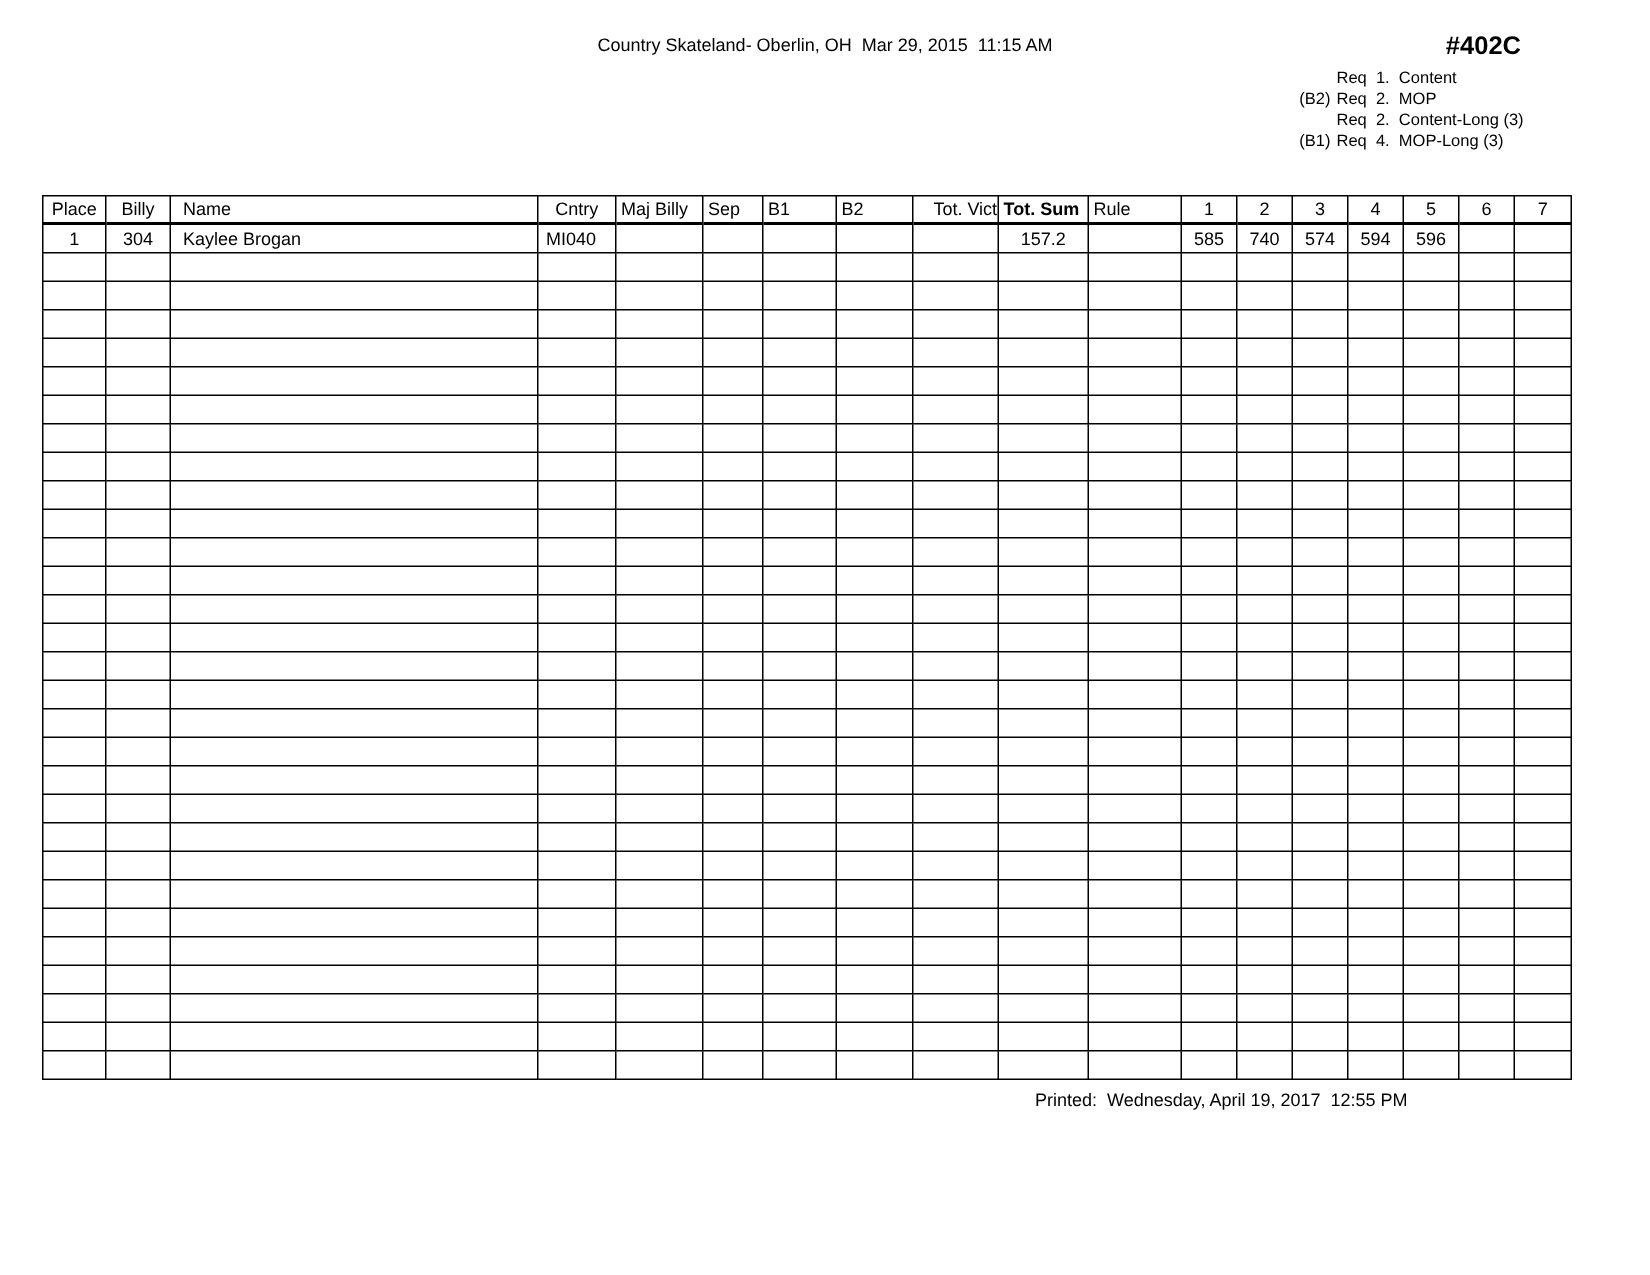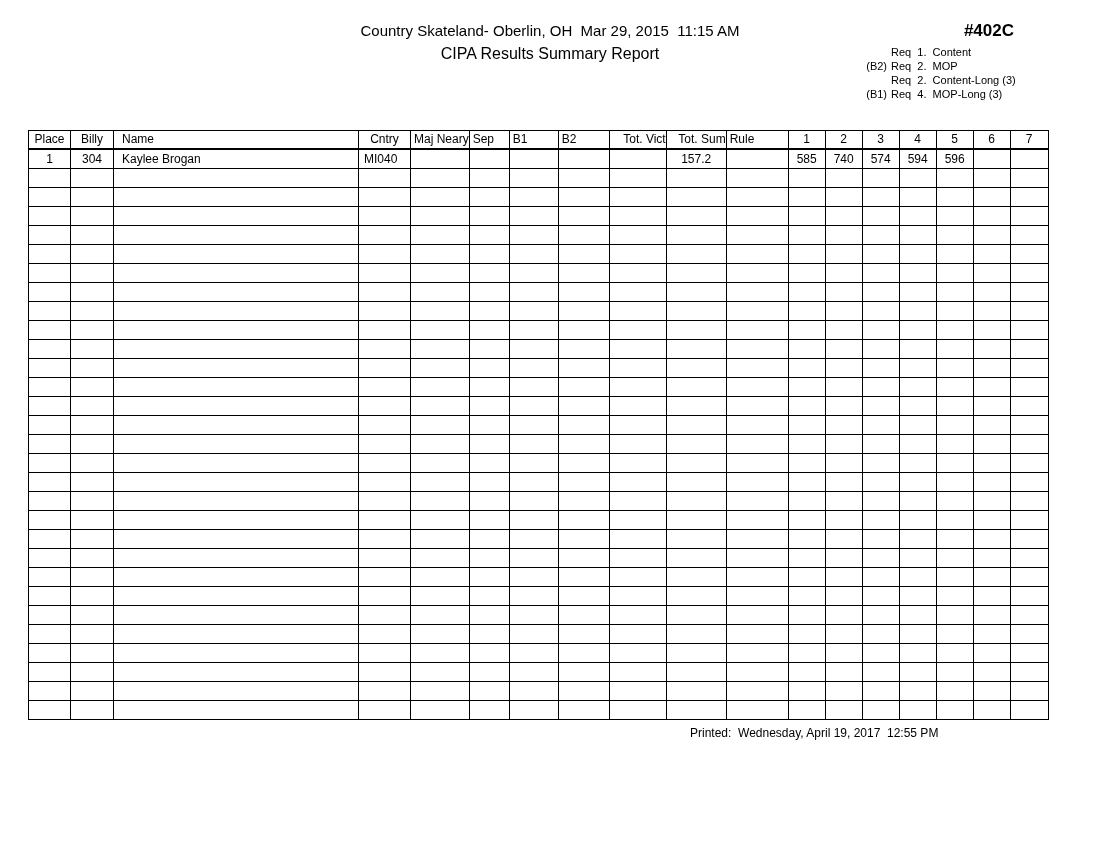--- a/index.html
+++ b/index.html
@@ -16,21 +16,21 @@
     position:absolute;left:30px;top:9px;
     font-size:11px;line-height:13px;
     white-space:pre;
   }
   
   .titles{
     position:absolute;left:0;top:21px;width:1100px;
     text-align:center;
   }
   .t1{font-size:17px;font-weight:bold;line-height:20px;}
-  .t2{font-size:15px;line-height:19px;white-space:pre;}
+  .t2{font-size:12px;line-height:19px;white-space:pre;}
   .t3{font-size:20px;font-weight:bold;line-height:24px;}
   .t4{font-size:16px;line-height:21px;margin-top:3px;}
   
   .eventinfo{
     position:absolute;left:835px;top:21px;width:180px;
     font-size:11px;
   }
   .evnum{
     font-size:17px;font-weight:bold;text-align:right;
     line-height:19px;margin-bottom:5px;padding-right:1px;
@@ -64,21 +64,20 @@
   }
 </style>
 </head>
 <body>
 
 <div class="page">
 
 
   <div class="titles">
     <div class="t2">Country Skateland- Oberlin, OH  Mar 29, 2015  11:15 AM</div>
-    <div class="t4">CIPA Results Summary Report</div>
   </div>
 
   <div class="eventinfo">
     <div class="evnum">#402C</div>
     <div class="reqgrid">
       <div class="reqprefix"></div>
       <div>Req  1.  Content</div>
       <div class="reqprefix">(B2)</div>
       <div>Req  2.  MOP</div>
       <div class="reqprefix"></div>
@@ -108,26 +107,26 @@
         <col style="width: 37px;">
         <col style="width: 37px;">
         <col style="width: 38px;">
       </colgroup>
       <thead>
         <tr>
           <th style="text-align: center;">Place</th>
           <th style="text-align: center;">Billy</th>
           <th style="text-align: left; padding-left: 8px;">Name</th>
           <th style="text-align: center;">Cntry</th>
-          <th style="text-align: left; padding-left: 3px;">Maj Neary</th>
+          <th style="text-align: left; padding-left: 3px;">Maj Billy</th>
           <th style="text-align: left; padding-left: 3px;">Sep</th>
           <th style="text-align: left; padding-left: 3px;">B1</th>
           <th style="text-align: left; padding-left: 3px;">B2</th>
-          <th style="text-align: right; padding-left: 13px;">Tot. Vict</th>
-          <th style="text-align: right; padding-left: 3px;">Tot. Sum</th>
+          <th style="text-align: center; padding-left: 13px;">Tot. Vict</th>
+          <th style="text-align: left; padding-left: 3px; font-weight: bold;">Tot. Sum</th>
           <th style="text-align: left; padding-left: 3px;">Rule</th>
           <th style="text-align: center;">1</th>
           <th style="text-align: center;">2</th>
           <th style="text-align: center;">3</th>
           <th style="text-align: center;">4</th>
           <th style="text-align: center;">5</th>
           <th style="text-align: center;">6</th>
           <th style="text-align: center;">7</th>
         </tr>
       </thead>

